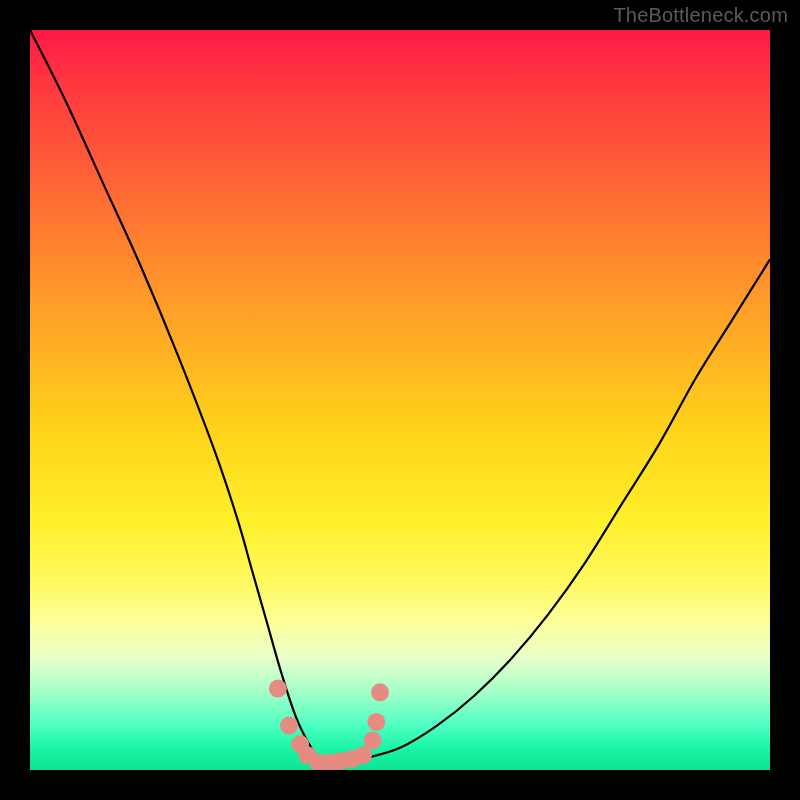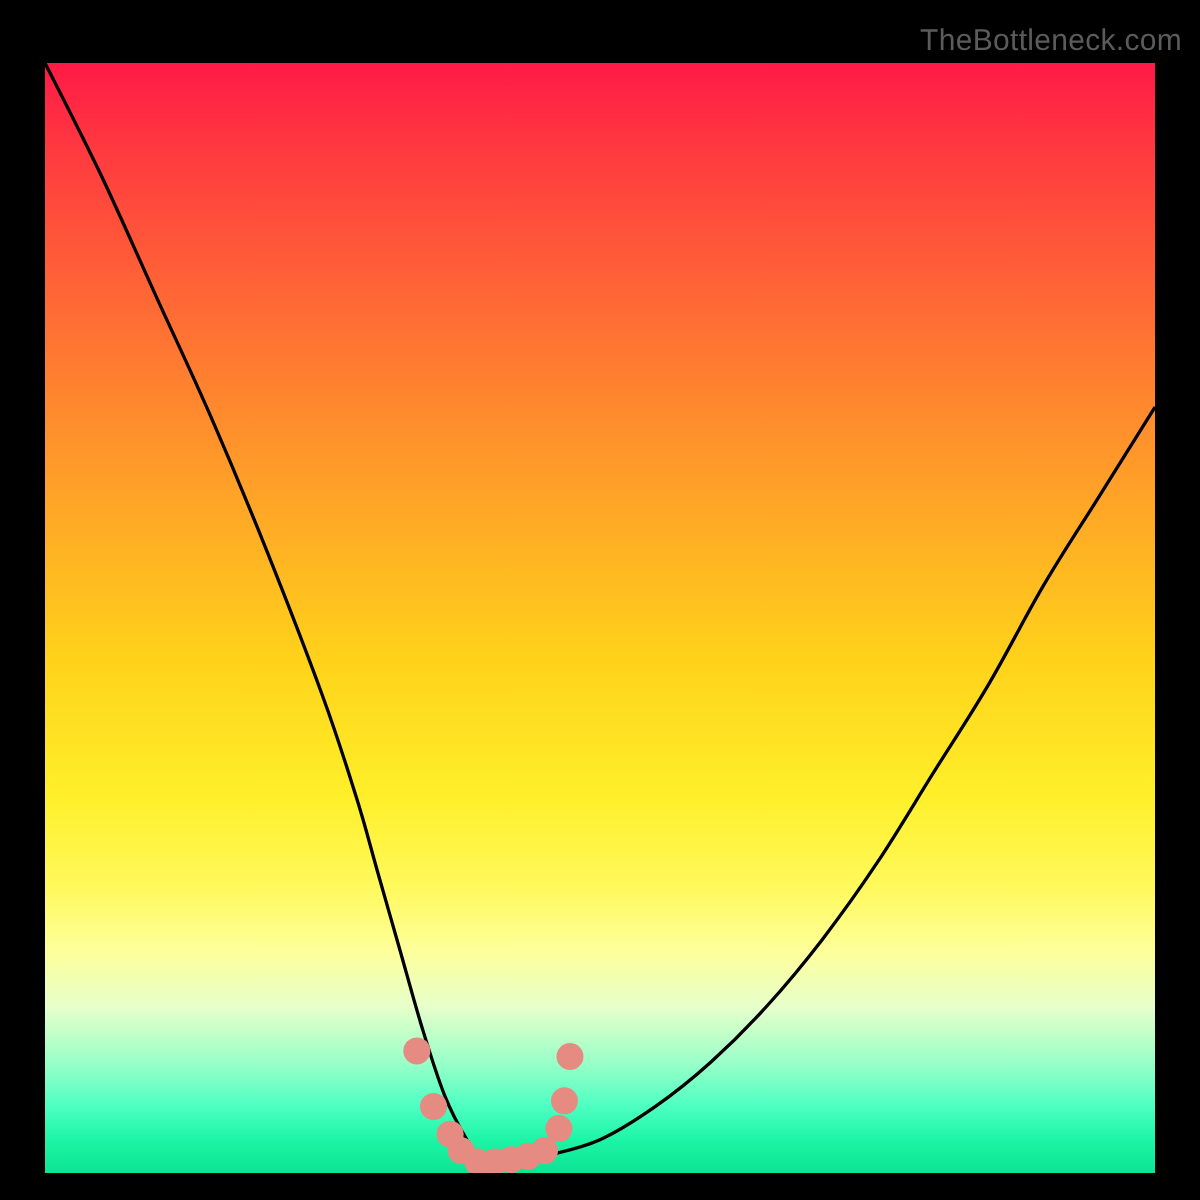--- a/index.html
+++ b/index.html
@@ -6,21 +6,21 @@
     margin: 0;
     padding: 0;
     width: 800px;
     height: 800px;
     overflow: hidden;
     background: #000;
     font-family: Arial, Helvetica, sans-serif;
   }
   .frame {
     position: absolute;
-    top: 12px;
+    top: 0;
     left: 0;
     width: 800px;
     height: 596px;
     background: #000;
   }
   .plot {
     position: absolute;
     top: 30px;
     left: 30px;
     width: 740px;

